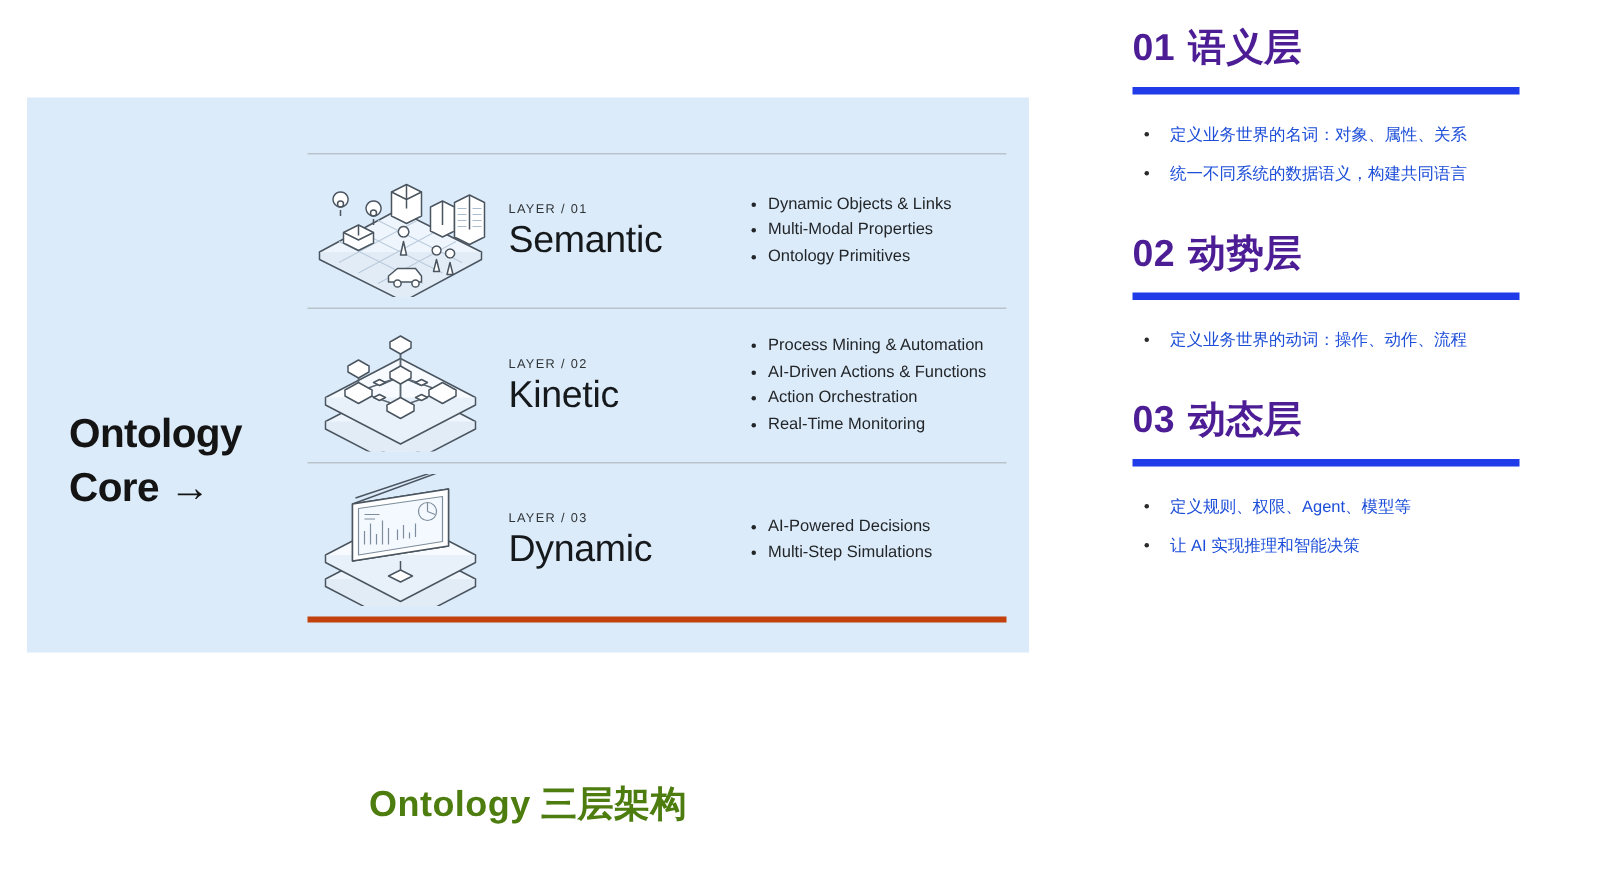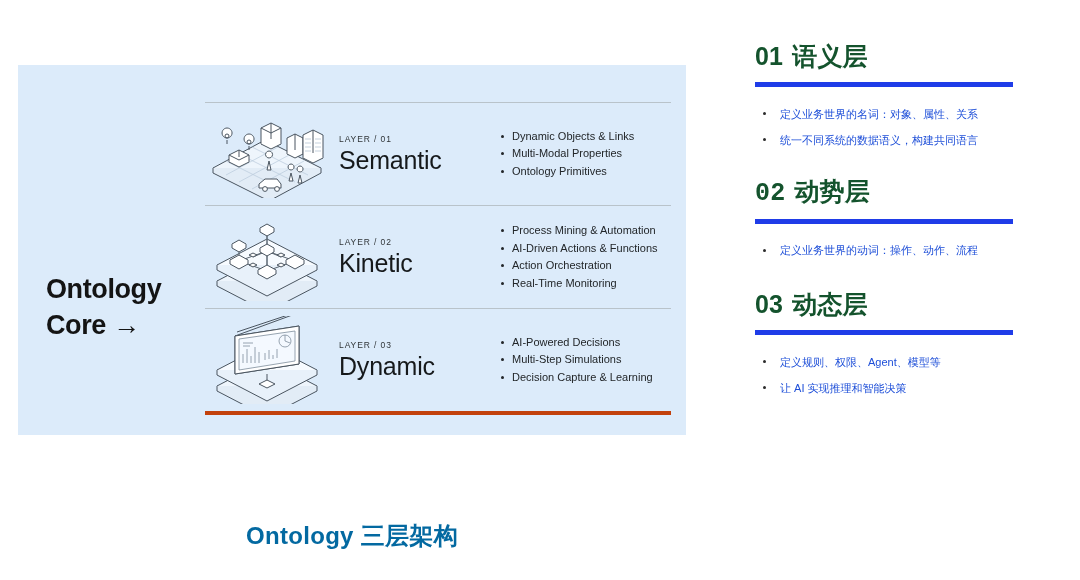--- a/index.html
+++ b/index.html
@@ -51,44 +51,43 @@
     line-height:17.5px;padding-left:11px;white-space:nowrap;
   }
   .feat:before{
     content:"";position:absolute;left:0;top:7px;
     width:3px;height:3px;border-radius:50%;background:#222629;
   }
 
   
   .caption{
     position:absolute;left:0;top:520px;width:704px;text-align:center;
-    font-size:24px;font-weight:bold;color:#0369a1;letter-spacing:0.3px;
+    font-size:24px;font-weight:bold;color:#4d7c0f;letter-spacing:0.3px;
   }
 
   
   .right{position:absolute;left:755px;top:16px;width:305px;}
   .blk{margin-bottom:18px;}
   .blk-head{
-    font-size:25px;font-weight:bold;color:#14532d;letter-spacing:0.2px;
+    font-size:25px;font-weight:bold;color:#4c1d95;letter-spacing:0.2px;
     line-height:33px;
-    margin-top:24px;
   }
   .blk-head .num{margin-right:9px;}
   .rule{
     height:5px;background:#1f3ce8;width:258px;margin-top:9px;margin-bottom:14px;
   }
   .rline{
     position:relative;font-size:11px;color:#1d4ed8;
     line-height:26px;padding-left:25px;white-space:nowrap;
   }
   .rline:before{
     content:"";position:absolute;left:8px;top:11px;
     width:3px;height:3px;border-radius:50%;background:#2b2b2b;
   }
-  .blk.b2{margin-top:24px;font-family:Liberation Mono, monospace;}
+  .blk.b2{margin-top:24px;}
   .blk.b3{margin-top:24px;}
 </style>
 </head>
 <body>
 
 <div class="slide">
 
   <div class="panel">
 
     <div class="core-title">Ontology
@@ -221,21 +220,20 @@
             <path d="M54 68 L62 64 L70 68 L62 72 Z" fill="#fff"></path>
           </svg>
         </div>
         <div class="layer-mid">
           <div class="layer-kicker">LAYER / 03</div>
           <div class="layer-name">Dynamic</div>
         </div>
         <div class="layer-feats">
           <div class="feat">AI-Powered Decisions</div>
           <div class="feat">Multi-Step Simulations</div>
-          <div class="feat">Decision Capture &amp; Learning</div>
         </div>
       </div>
 
     </div>
   </div>
 
   <div class="caption">Ontology 三层架构</div>
 
   <div class="right">
 

